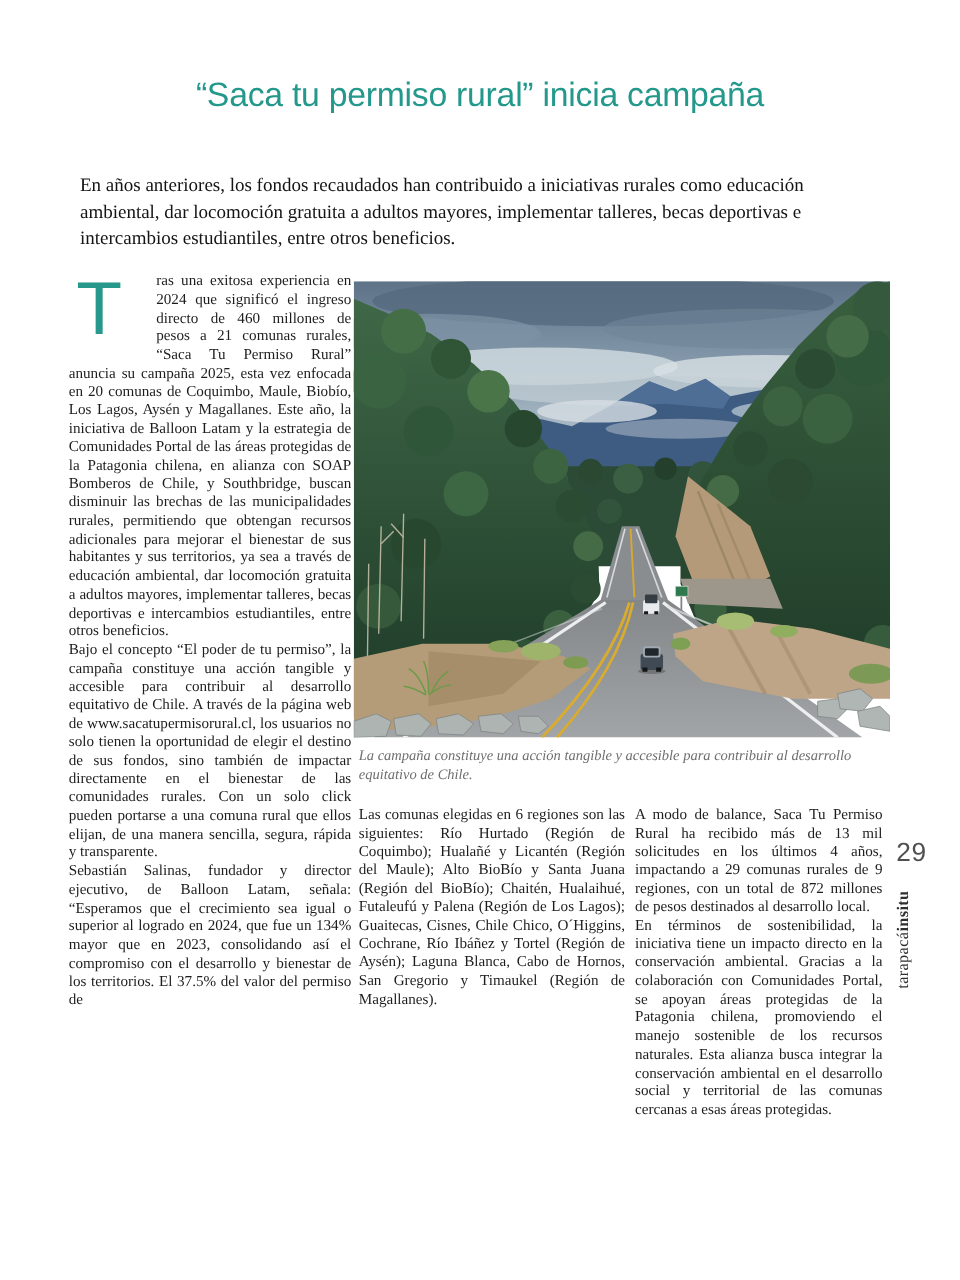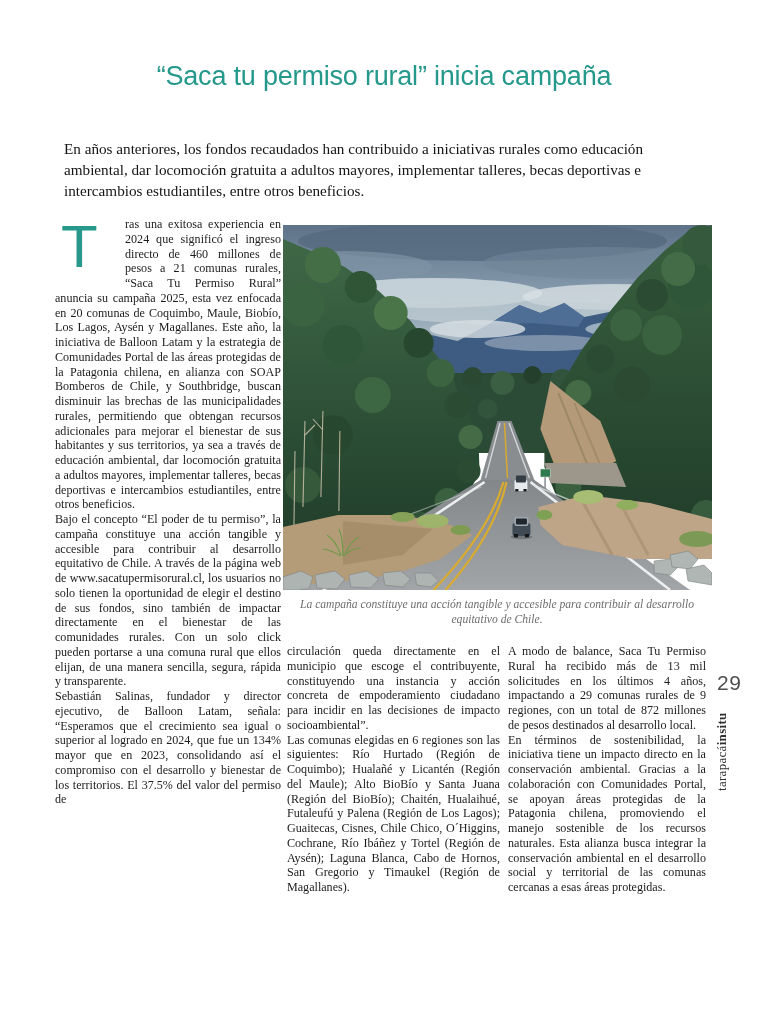--- a/index.html
+++ b/index.html
@@ -14,21 +14,21 @@
   .col p{margin:0;}
   #col1{left:55px;top:217px;width:226px;}
   #col2{left:287px;top:644px;width:213px;}
   #col3{left:508px;top:644px;width:198px;}
   .dropcap{float:left;width:50px;height:58px;margin:3px 14px 0 6px;
         font-family:"Liberation Sans",sans-serif;font-weight:300;
         font-size:60px;line-height:54px;color:#27988b;}
   .photo{position:absolute;left:283px;top:225px;width:429px;height:365px;}
   .photo svg{display:block;width:100%;height:100%;}
   .caption{position:absolute;left:287px;top:597px;width:420px;
-        font-style:italic;font-size:11.6px;line-height:15px;color:#6e6e6e;text-align:center;}
+        font-style:italic;font-size:11.6px;line-height:15px;color:#6e6e6e;}
   .pagenum{position:absolute;left:717px;top:671px;font-family:"Liberation Sans",sans-serif;
         font-size:21px;letter-spacing:0.5px;color:#4f4f4f;}
   .brand{position:absolute;left:714px;top:791px;transform:rotate(-90deg);
         transform-origin:0 0;white-space:nowrap;font-size:13px;letter-spacing:0.3px;
         color:#2f2f2f;font-family:"Liberation Serif",serif;}
   .brand b{font-weight:700;}
 </style>
 </head>
 <body>
 
@@ -221,21 +221,20 @@
         <polygon points="372,336 388,334 396,342 388,350 372,348"></polygon>
         <polygon points="388,330 406,326 416,334 408,344 390,342"></polygon>
         <polygon points="404,344 422,340 430,348 430,360 406,356"></polygon>
       </g>
     </svg>
   </figure>
 
   <figcaption class="caption">La campaña constituye una acción tangible y accesible para contribuir al desarrollo equitativo de Chile.</figcaption>
 
   <div id="col2" class="col">
-    <p>circulación queda directamente en el municipio que escoge el contribuyente, constituyendo una instancia y acción concreta de empoderamiento ciudadano para incidir en las decisiones de impacto socioambiental”.</p>
     <p>Las comunas elegidas en 6 regiones son las siguientes: Río Hurtado (Región de Coquimbo); Hualañé y Licantén (Región del Maule); Alto BioBío y Santa Juana (Región del BioBío); Chaitén, Hualaihué, Futaleufú y Palena (Región de Los Lagos); Guaitecas, Cisnes, Chile Chico, O´Higgins, Cochrane, Río Ibáñez y Tortel (Región de Aysén); Laguna Blanca, Cabo de Hornos, San Gregorio y Timaukel (Región de Magallanes).</p>
   </div>
 
   <div id="col3" class="col">
     <p>A modo de balance, Saca Tu Permiso Rural ha recibido más de 13 mil solicitudes en los últimos 4 años, impactando a 29 comunas rurales de 9 regiones, con un total de 872 millones de pesos destinados al desarrollo local.</p>
     <p>En términos de sostenibilidad, la iniciativa tiene un impacto directo en la conservación ambiental. Gracias a la colaboración con Comunidades Portal, se apoyan áreas protegidas de la Patagonia chilena, promoviendo el manejo sostenible de los recursos naturales. Esta alianza busca integrar la conservación ambiental en el desarrollo social y territorial de las comunas cercanas a esas áreas protegidas.</p>
   </div>
 
   <div class="pagenum">29</div>
 

